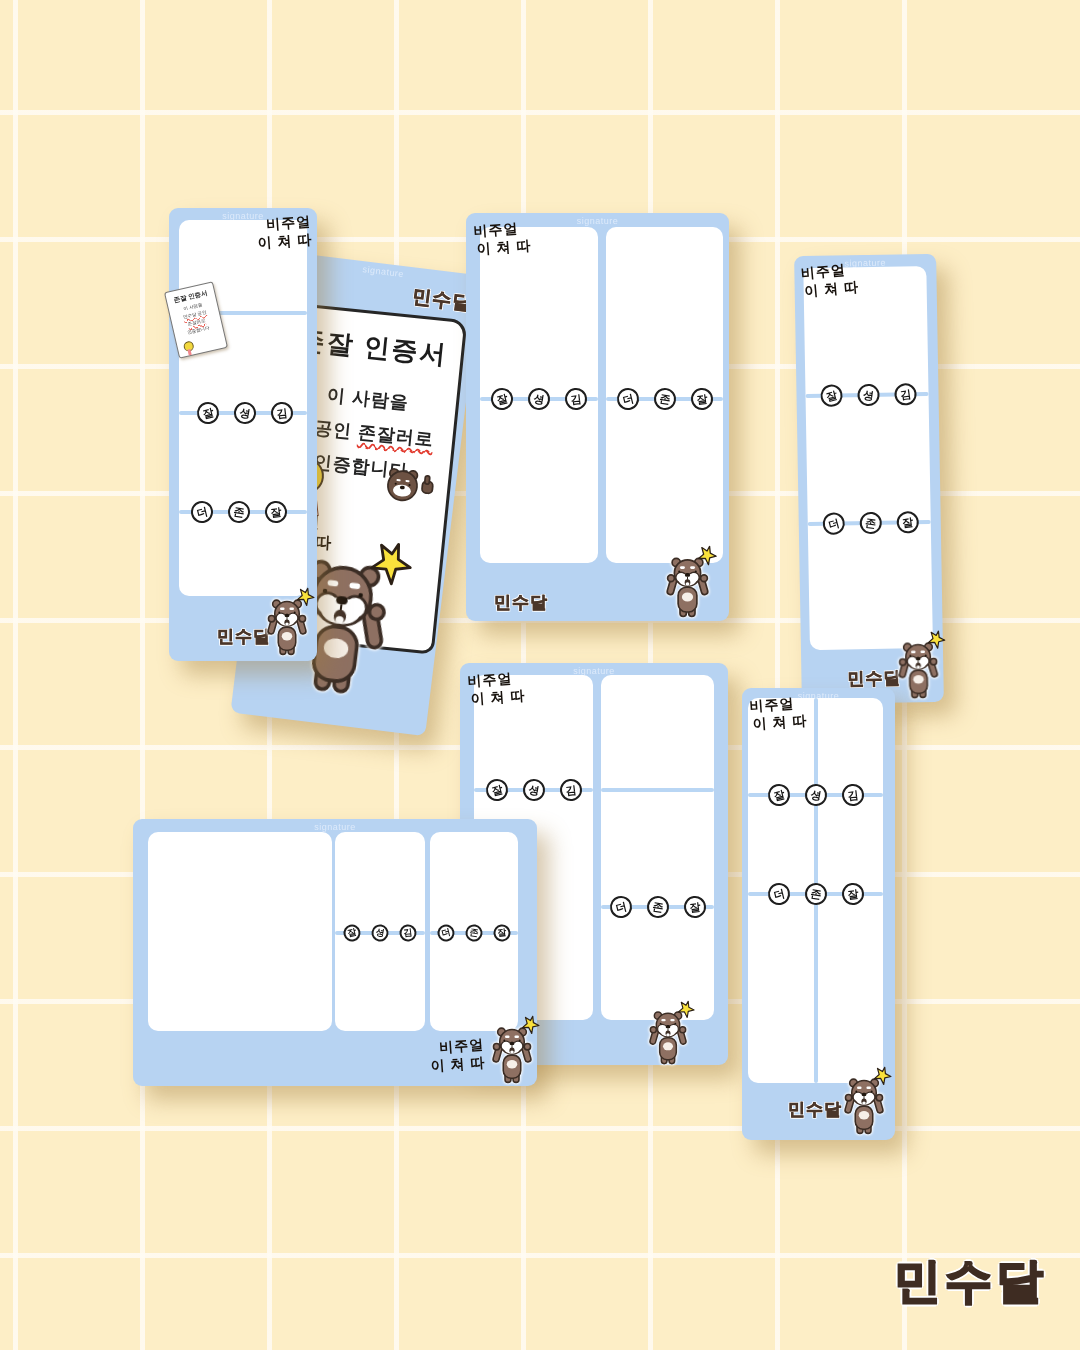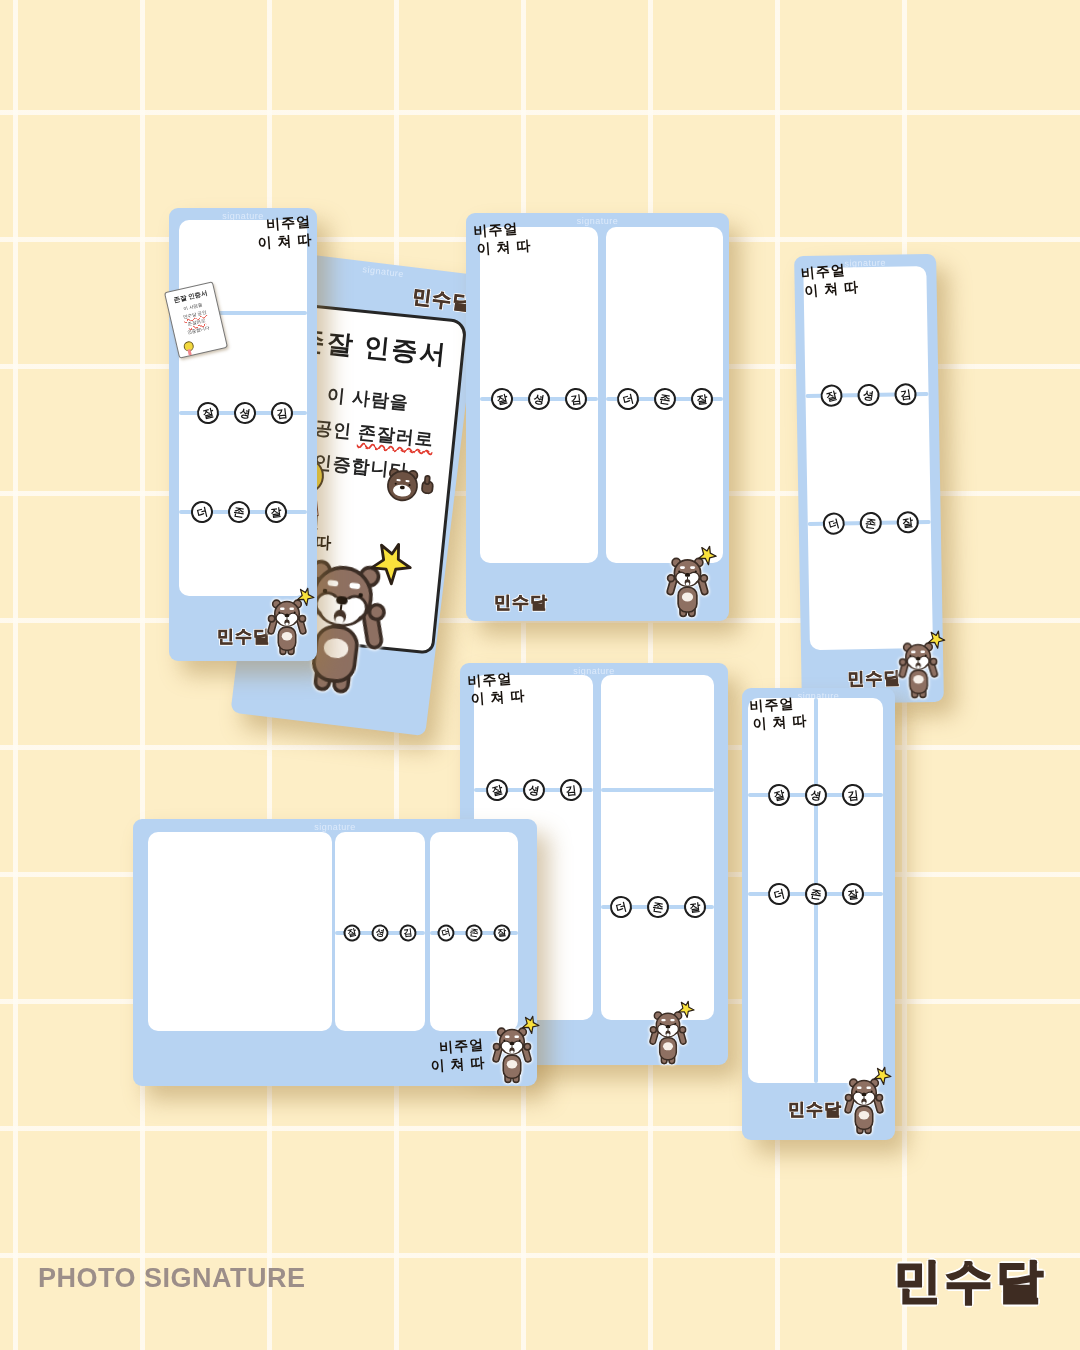--- a/index.html
+++ b/index.html
@@ -343,16 +343,15 @@
     <div class="bear-wrap" style="left:101px;top:388px;width:42px;">
       <svg class="bear" viewBox="0 0 120 170">
           <use href="#bear"></use>
         </svg>
       <svg class="spark" viewBox="0 0 40 40">
           <use href="#spark"></use>
         </svg>
     </div>
   </div>
 
-  <div class="photo-sig">PHOTO SIGNATURE</div>
   <div class="logo-big">민수달</div>
 
 </div>
 
 </body></html>

